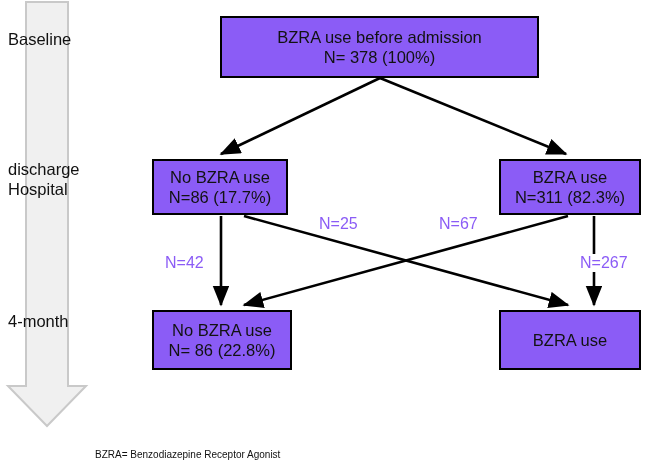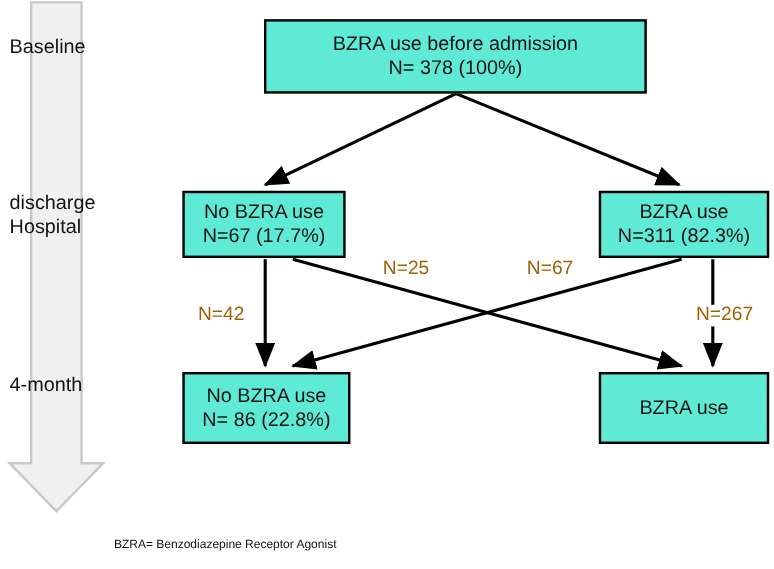--- a/index.html
+++ b/index.html
@@ -25,21 +25,21 @@
   .layer-svg {
     position: absolute;
     left: 0; top: 0;
     width: 645px;
     height: 474px;
   }
   .node-box {
     position: absolute;
     box-sizing: border-box;
     border: 2.5px solid #000000;
-    background: #5eead4;
+    background: #8b5cf6;
     display: flex;
     flex-direction: column;
     align-items: center;
     justify-content: center;
     text-align: right;
     line-height: 1.22;
     font-size: 16.5px;
     color: #121212;
     z-index: 3;
   }
@@ -60,21 +60,21 @@
     z-index: 4;
   }
   #stage-baseline  { left: 8px;  top: 30px; }
   #stage-discharge { left: 8px;  top: 160px; }
   #stage-followup  { left: 8px;  top: 312px; }
   .stage-line { display: block; }
 
   .edge-label {
     position: absolute;
     font-size: 16px;
-    color: #a16207;
+    color: #8b5cf6;
     white-space: nowrap;
     background: #ffffff;
     padding: 0 2px;
     z-index: 3;
   }
   #label-n42  { left: 163px; top: 254px; }
   #label-n25  { left: 317px; top: 215px; }
   #label-n44  { left: 437px; top: 215px; }
   #label-n267 { left: 578px; top: 254px; }
 
@@ -122,21 +122,21 @@
     <span class="stage-line">4-month</span>
   </div>
 
   <div class="node-box" id="node-baseline">
     <span class="node-line">BZRA use before admission</span>
     <span class="node-line">N= 378 (100%)</span>
   </div>
 
   <div class="node-box" id="node-disch-no">
     <span class="node-line">No BZRA use</span>
-    <span class="node-line">N=67 (17.7%)</span>
+    <span class="node-line">N=86 (17.7%)</span>
   </div>
 
   <div class="node-box" id="node-disch-yes">
     <span class="node-line">BZRA use</span>
     <span class="node-line">N=311 (82.3%)</span>
   </div>
 
   <div class="node-box" id="node-fu-no">
     <span class="node-line">No BZRA use</span>
     <span class="node-line">N= 86 (22.8%)</span>

